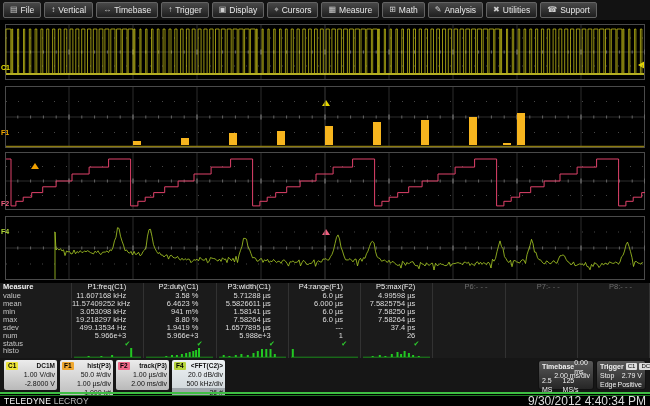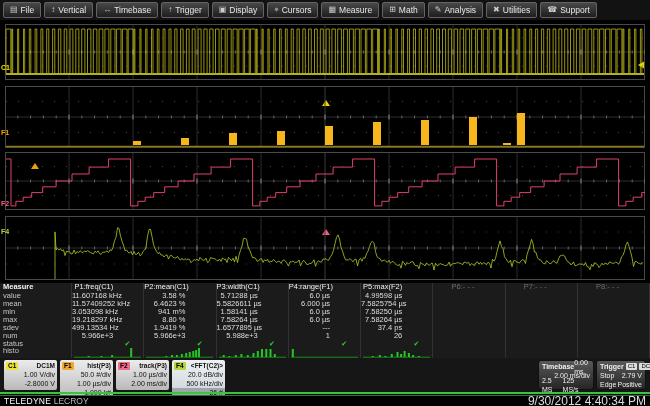--- a/index.html
+++ b/index.html
@@ -16,21 +16,21 @@
   #wavearea{position:absolute;top:20px;left:0;width:650px;height:263px;background:#000;}
   .panel-svg{position:absolute;left:5px;display:block;}
   .chan-label{position:absolute;left:1px;font-size:7px;font-weight:bold;line-height:8px;}
   .marker{position:absolute;width:0;height:0;}
   
   #measure{position:absolute;top:283px;left:0;width:650px;height:75px;background:#1b1b1b;
            display:grid;grid-template-columns:72px repeat(8,72.25px);
            grid-template-rows:9px 8px 8px 8px 8px 8px 8px 7px 11px;font-size:7.5px;}
   .mc{border-right:1px solid #323232;white-space:nowrap;overflow:hidden;line-height:8px;}
   .mc.lab{padding-left:3px;color:#c4c4c4;}
-  .mc.val{text-align:right;padding-right:30px;color:#dedede;}
+  .mc.val{text-align:right;padding-right:17px;color:#dedede;}
   .mc.head{color:#f2f2f2;}
   .mc.dim{color:#6e6e6e;}
   .mc.title{font-weight:bold;color:#f2f2f2;}
   .mc.check{color:#2ecc2e;text-align:right;padding-right:13px;font-size:7px;}
   
   #descbar{position:absolute;top:358px;left:0;width:650px;height:34px;background:#161616;}
   .desc{position:absolute;top:2px;width:53px;background:linear-gradient(#ececec,#b9b9b9);
         border-radius:2px;color:#111;font-size:7px;box-sizing:border-box;}
   .desc.sel{background:linear-gradient(#eef2f4,#c8d0d4);}
   .desc-hdr{display:flex;justify-content:space-between;align-items:center;padding:1px 2px 0 2px;height:9px;}
@@ -390,21 +390,21 @@
         <line x1="627.1999999999998" y1="30.5" x2="627.1999999999998" y2="33.5" stroke="#666"></line>
         <line x1="639.9999999999998" y1="29.5" x2="639.9999999999998" y2="34.5" stroke="#888"></line>
         <path d="M50 63V16.0L51.0 34.0L52.5 32.5L54.0 34.1L55.5 32.6L57.0 35.0L58.5 33.8L60.0 39.6L61.5 35.0L63.0 35.9L64.5 35.5L66.0 38.0L67.5 37.5L69.0 34.0L70.5 37.8L72.0 35.5L73.5 36.8L75.0 34.7L76.5 36.0L78.0 36.5L79.5 34.9L81.0 35.8L82.5 34.7L84.0 35.5L85.5 36.6L87.0 37.2L88.5 37.9L90.0 35.2L91.5 36.6L93.0 34.8L94.5 37.5L96.0 38.6L97.5 36.3L99.0 36.1L100.5 36.0L102.0 34.9L103.5 36.6L105.0 33.8L106.5 34.6L108.0 31.3L109.5 24.8L111.0 21.3L112.5 11.7L114.0 12.4L115.5 20.2L117.0 25.1L118.5 29.1L120.0 34.7L121.5 33.9L123.0 36.2L124.5 37.2L126.0 35.4L127.5 39.0L129.0 35.3L130.5 38.4L132.0 38.1L133.5 36.2L135.0 39.7L136.5 38.8L138.0 35.5L139.5 34.1L141.0 31.5L142.5 20.1L144.0 13.6L145.5 13.3L147.0 20.5L148.5 28.6L150.0 32.5L151.5 35.3L153.0 37.6L154.5 36.5L156.0 39.0L157.5 39.0L159.0 41.0L160.5 39.4L162.0 38.8L163.5 43.1L165.0 39.8L166.5 39.3L168.0 41.3L169.5 41.9L171.0 42.0L172.5 40.3L174.0 42.9L175.5 44.1L177.0 42.2L178.5 44.2L180.0 42.6L181.5 43.9L183.0 43.0L184.5 43.4L186.0 46.7L187.5 45.1L189.0 43.7L190.5 44.2L192.0 43.2L193.5 44.9L195.0 41.3L196.5 43.2L198.0 44.1L199.5 44.2L201.0 42.2L202.5 46.7L204.0 45.6L205.5 41.6L207.0 42.2L208.5 42.5L210.0 42.8L211.5 44.1L213.0 45.1L214.5 43.0L216.0 45.4L217.5 41.8L219.0 43.5L220.5 43.0L222.0 46.6L223.5 41.3L225.0 42.9L226.5 44.7L228.0 42.3L229.5 45.9L231.0 40.3L232.5 46.5L234.0 39.0L235.5 34.3L237.0 30.3L238.5 22.4L240.0 22.4L241.5 23.2L243.0 30.8L244.5 33.4L246.0 37.6L247.5 41.8L249.0 41.5L250.5 42.2L252.0 45.2L253.5 45.0L255.0 43.0L256.5 42.6L258.0 46.4L259.5 43.8L261.0 45.0L262.5 43.2L264.0 46.4L265.5 45.2L267.0 45.7L268.5 43.5L270.0 44.9L271.5 46.6L273.0 45.3L274.5 45.4L276.0 47.4L277.5 44.6L279.0 43.8L280.5 45.2L282.0 47.3L283.5 50.1L285.0 45.8L286.5 45.9L288.0 44.9L289.5 46.3L291.0 46.4L292.5 46.0L294.0 43.9L295.5 49.9L297.0 46.6L298.5 44.3L300.0 45.8L301.5 48.1L303.0 48.6L304.5 47.5L306.0 47.5L307.5 46.3L309.0 43.8L310.5 50.3L312.0 46.3L313.5 44.7L315.0 45.9L316.5 46.1L318.0 43.0L319.5 43.2L321.0 42.6L322.5 44.2L324.0 43.8L325.5 40.7L327.0 38.4L328.5 34.2L330.0 27.7L331.5 21.3L333.0 18.9L334.5 22.9L336.0 31.1L337.5 35.1L339.0 40.0L340.5 43.7L342.0 44.0L343.5 43.8L345.0 42.6L346.5 44.2L348.0 45.9L349.5 43.4L351.0 43.0L352.5 49.9L354.0 44.2L355.5 42.3L357.0 45.3L358.5 41.7L360.0 42.3L361.5 37.8L363.0 35.1L364.5 30.6L366.0 26.5L367.5 25.4L369.0 26.8L370.5 35.5L372.0 40.7L373.5 41.9L375.0 42.6L376.5 45.2L378.0 44.7L379.5 43.9L381.0 45.5L382.5 46.3L384.0 44.2L385.5 47.2L387.0 45.6L388.5 45.8L390.0 47.6L391.5 48.6L393.0 49.6L394.5 48.4L396.0 52.1L397.5 45.3L399.0 46.6L400.5 49.4L402.0 46.4L403.5 48.1L405.0 46.6L406.5 45.9L408.0 45.7L409.5 48.7L411.0 49.8L412.5 49.5L414.0 52.8L415.5 46.3L417.0 47.9L418.5 48.3L420.0 50.0L421.5 46.8L423.0 48.7L424.5 49.3L426.0 47.5L427.5 47.2L429.0 54.0L430.5 47.2L432.0 49.5L433.5 49.2L435.0 47.4L436.5 48.3L438.0 48.4L439.5 49.5L441.0 49.6L442.5 48.9L444.0 46.1L445.5 50.3L447.0 48.0L448.5 47.6L450.0 47.5L451.5 47.0L453.0 46.6L454.5 47.2L456.0 47.4L457.5 48.9L459.0 46.2L460.5 46.3L462.0 47.3L463.5 46.2L465.0 49.5L466.5 47.6L468.0 48.5L469.5 49.7L471.0 46.7L472.5 45.8L474.0 48.3L475.5 46.2L477.0 48.4L478.5 46.6L480.0 47.4L481.5 48.7L483.0 46.2L484.5 47.3L486.0 52.0L487.5 43.2L489.0 45.2L490.5 42.5L492.0 35.7L493.5 30.0L495.0 24.9L496.5 30.6L498.0 32.6L499.5 40.7L501.0 42.7L502.5 45.4L504.0 46.5L505.5 44.2L507.0 50.7L508.5 44.8L510.0 44.5L511.5 45.8L513.0 46.3L514.5 47.1L516.0 44.8L517.5 43.7L519.0 44.2L520.5 47.5L522.0 38.7L523.5 34.0L525.0 29.4L526.5 23.3L528.0 27.7L529.5 36.1L531.0 36.3L532.5 41.7L534.0 43.7L535.5 43.8L537.0 45.9L538.5 47.5L540.0 47.8L541.5 44.9L543.0 45.8L544.5 47.5L546.0 47.7L547.5 45.5L549.0 44.7L550.5 46.8L552.0 47.2L553.5 43.0L555.0 39.8L556.5 39.6L558.0 38.9L559.5 39.9L561.0 43.2L562.5 45.5L564.0 46.3L565.5 48.4L567.0 48.3L568.5 45.9L570.0 49.7L571.5 49.4L573.0 48.6L574.5 47.9L576.0 48.2L577.5 48.2L579.0 49.4L580.5 46.4L582.0 50.5L583.5 50.8L585.0 53.8L586.5 48.4L588.0 50.5L589.5 46.7L591.0 47.6L592.5 48.7L594.0 51.5L595.5 49.6L597.0 47.2L598.5 49.1L600.0 47.1L601.5 47.6L603.0 48.5L604.5 45.8L606.0 46.7L607.5 47.3L609.0 47.3L610.5 46.1L612.0 46.7L613.5 48.1L615.0 46.0L616.5 40.8L618.0 39.4L619.5 35.1L621.0 28.8L622.5 26.1L624.0 30.3L625.5 35.6L627.0 41.6L628.5 50.5L630.0 45.6L631.5 45.6L633.0 47.0L634.5 47.4L636.0 48.2L637.5 46.0" fill="none" stroke="#abce26" stroke-width="0.8"></path>
       </svg>
       <div class="chan-label" style="top: 208px; color: rgb(176, 216, 56);">F4</div>
     </div>
 
   <div id="measure">
       <div class="mc lab title">Measure</div>
       <div class="mc val head">P1:freq(C1)</div>
-      <div class="mc val head">P2:mean(C1)</div>
+      <div class="mc val head">P2:duty(C1)</div>
       <div class="mc val head">P3:width(C1)</div>
       <div class="mc val head">P4:range(F1)</div>
       <div class="mc val head">P5:max(F2)</div>
       <div class="mc val head dim">P6:- - -</div>
       <div class="mc val head dim">P7:- - -</div>
       <div class="mc val head dim">P8:- - -</div>
       <div class="mc lab">value</div>
       <div class="mc val">11.607168 kHz</div>
       <div class="mc val">3.58 %</div>
       <div class="mc val">5.71288 µs</div>

